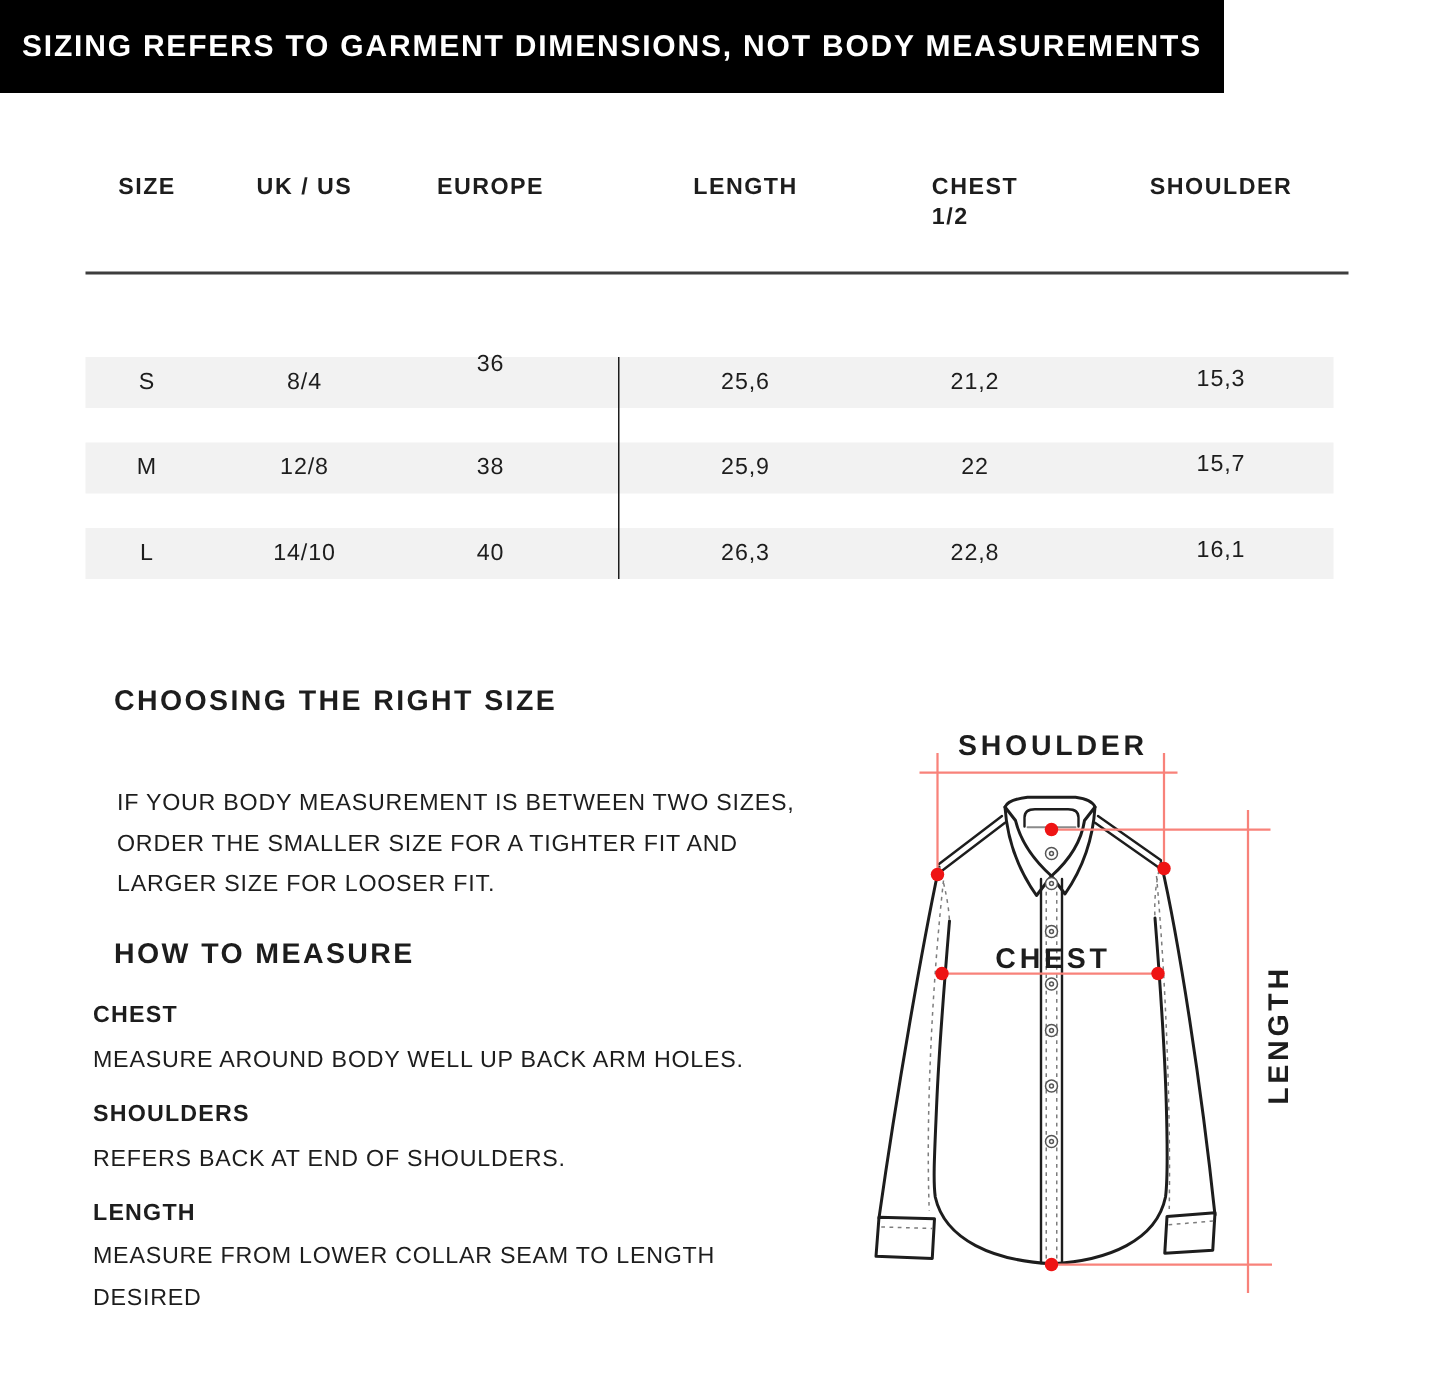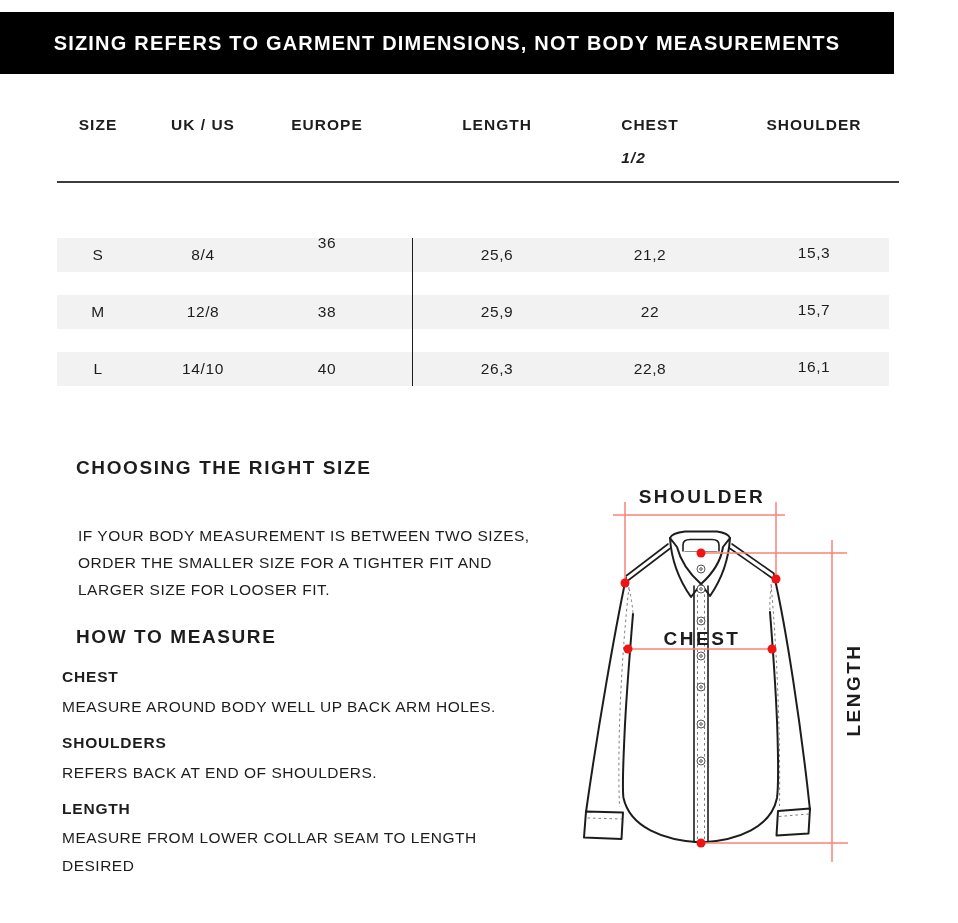--- a/index.html
+++ b/index.html
@@ -1,28 +1,28 @@
 <!DOCTYPE html>
 <html><head>
 <meta charset="utf-8">
 <style>
   * { margin:0; padding:0; box-sizing:border-box; }
   html,body { background:#fff; }
   body { font-family:"Liberation Sans", sans-serif; color:#1d1d1d; }
   .page { position:relative; width:958px; height:923px; background:#fff; overflow:hidden; }
 
   
-  .banner { position:absolute; top:12px; left:0; width:894px; height:62px; background:#000;
+  .banner { position:absolute; top:0; left:0; width:816px; height:62px; background:#000;
             display:flex; align-items:center; justify-content:center; }
   .banner-text { color:#fff; font-size:20px; font-weight:700; letter-spacing:1.2px; white-space:nowrap; }
 
   
   .th { position:absolute; top:117px; transform:translateX(-50%); font-size:15.5px; font-weight:700;
         letter-spacing:1px; text-align:left; line-height:16px; white-space:nowrap; }
-  .th .sub { display:block; margin-top:17px; font-weight:700;font-style:italic; }
+  .th .sub { display:block; margin-top:4px; font-weight:700; }
   .header-rule { position:absolute; top:181px; left:57px; width:842px; height:2px; background:#3d3d3d; }
   .trow { position:absolute; left:57px; width:832px; height:34px; background:#f2f2f2; }
   .row-s { top:238px; } .row-m { top:295px; } .row-l { top:352px; }
   .td { position:absolute; transform:translate(-50%,-50%); font-size:15.5px; letter-spacing:0.6px; white-space:nowrap; }
   .vdivider { position:absolute; left:412px; top:238px; width:1px; height:148px; background:#1d1d1d; }
 
   
   .h2 { position:absolute; left:76px; font-size:19px; font-weight:700; letter-spacing:1.6px; white-space:nowrap; }
   .para { position:absolute; left:78px; font-size:15.5px; letter-spacing:0.5px; line-height:27px;margin-top:16px; }
   .subhead { position:absolute; left:62px; font-size:15.5px; font-weight:700; letter-spacing:0.8px; white-space:nowrap; }

